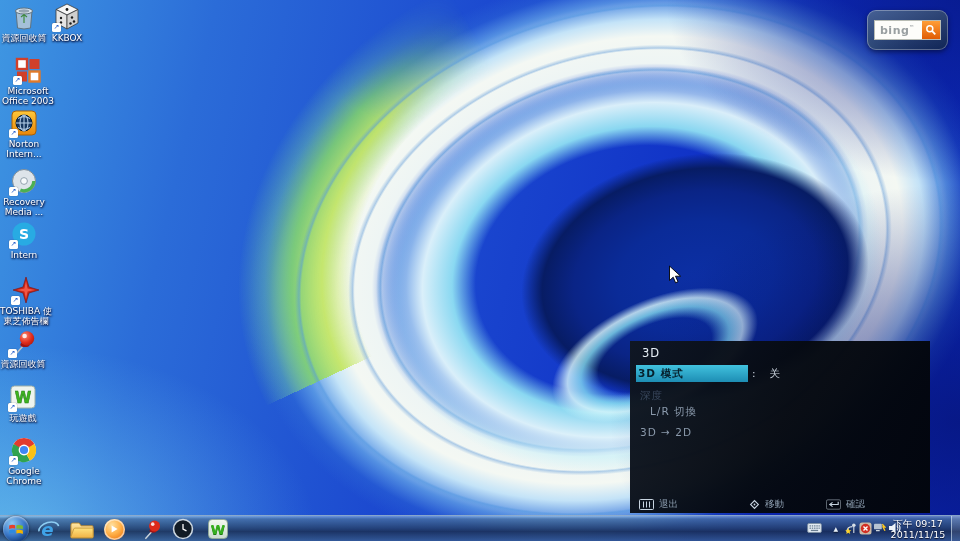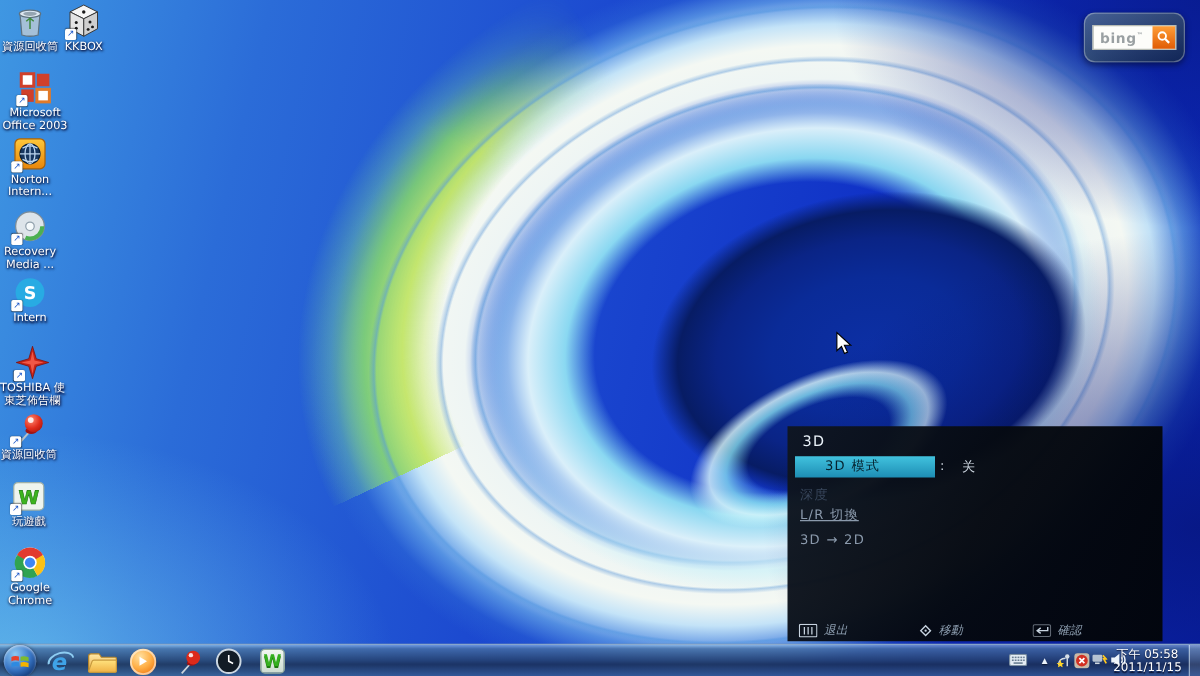--- a/index.html
+++ b/index.html
@@ -46,26 +46,26 @@
   .glogo { flex:1; font-size:11px; font-weight:bold; letter-spacing:.5px; color:#9aa0a2; padding-left:5px; }
   .glogo sup { font-size:5px; }
   .gbtn { width:18px; height:18px; background:linear-gradient(180deg,#ff9e38,#e05c04); display:flex;
     align-items:center; justify-content:center; }
 
   
   .osd { position:absolute; left:630px; top:341px; width:300px; height:172px;
     background:linear-gradient(115deg, rgba(15,22,33,.97), rgba(5,9,16,.97) 50%, rgba(2,5,10,.97)); color:#cfd8e2; }
   .osd-title { position:absolute; left:12px; top:5px; font-size:11.5px; font-weight:normal; color:#e9f1f8; letter-spacing:1px; }
   .osd-row { position:absolute; font-size:10.5px; letter-spacing:1px; }
-  .osd-sel { left:6px; top:24px; width:112px; height:17px; line-height:17px; padding-left:24px;
-    background:linear-gradient(180deg,#41c2de,#1d8db4); color:#06222e; font-weight:normal; }
+  .osd-sel { left:6px; top:24px; width:112px; height:17px; line-height:17px; padding-left:2px;
+    background:linear-gradient(180deg,#41c2de,#1d8db4); color:#06222e; font-weight:bold; }
   .osd-val { left:122px; top:26px; color:#cfd8e2; display:flex; gap:13px; }
   .osd-dim { color:#39475c; }
   .osd-mid { color:#8b9aac; }
-  .osd-footer { position:absolute; left:0; bottom:2px; width:100%; height:14px; font-size:9.5px; color:#8fa0b2;font-style:italic; }
+  .osd-footer { position:absolute; left:0; bottom:2px; width:100%; height:14px; font-size:9.5px; color:#8fa0b2; }
   .osd-hint { position:absolute; display:flex; align-items:center; gap:5px; height:14px; }
 
   
   .taskbar { position:absolute; left:0; bottom:0; width:960px; height:26px;
     background:linear-gradient(180deg, rgba(160,198,232,.6) 0%, rgba(72,112,162,.78) 12%, rgba(38,66,110,.85) 48%, rgba(27,48,86,.88) 62%, rgba(55,92,142,.82) 100%);
     border-top:1px solid rgba(205,230,248,.55); }
   .tbtn { position:absolute; top:2px; width:24px; height:22px; display:flex; align-items:center; justify-content:center; }
   .orb { position:absolute; left:3px; top:0px; width:26px; height:26px; border-radius:50%;
     background:radial-gradient(circle at 35% 28%, #8cc8f2, #3a78c8 48%, #143e7e 78%, #0b2652);
     box-shadow:inset 0 1px 2px rgba(255,255,255,.6), 0 0 3px rgba(0,0,0,.5);
@@ -262,34 +262,34 @@
   </div>
 
   <div class="osd">
     <div class="osd-title">3D</div>
     <div class="osd-row osd-sel">3D 模式</div>
     <div class="osd-row osd-val">
       <span>:</span>
       <span>关</span>
     </div>
     <div class="osd-row osd-dim" style="left:10px; top:48px;">深度</div>
-    <div class="osd-row osd-mid" style="left:10px; top:64px;text-decoration:underline;">L/R 切換</div>
+    <div class="osd-row osd-mid" style="left:20px; top:64px;">L/R 切換</div>
     <div class="osd-row osd-mid" style="left:10px; top:85px;">3D → 2D</div>
 
     <div class="osd-footer">
       <div class="osd-hint" style="left:9px;">
         <svg viewBox="0 0 15 11" width="15" height="11">
           <rect x=".5" y=".5" width="14" height="10" rx="1" fill="none" stroke="#c8d4e0"></rect>
           <line x1="4.5" y1="2.5" x2="4.5" y2="8.5" stroke="#c8d4e0"></line>
           <line x1="7.5" y1="2.5" x2="7.5" y2="8.5" stroke="#c8d4e0"></line>
           <line x1="10.5" y1="2.5" x2="10.5" y2="8.5" stroke="#c8d4e0"></line>
         </svg>
         <span>退出</span>
       </div>
-      <div class="osd-hint" style="left:105px;">
+      <div class="osd-hint" style="left:119px;">
         <svg viewBox="0 0 12 12" width="11" height="11">
           <rect x="3" y="3" width="6" height="6" transform="rotate(45 6 6)" fill="none" stroke="#c8d4e0" stroke-width="1.2"></rect>
           <circle cx="6" cy="6" r="1" fill="#c8d4e0"></circle>
         </svg>
         <span>移動</span>
       </div>
       <div class="osd-hint" style="left:196px;">
         <svg viewBox="0 0 16 11" width="15" height="11">
           <rect x=".5" y=".5" width="15" height="10" rx="1.5" fill="none" stroke="#c8d4e0" opacity=".5"></rect>
           <path d="M13,2.5 L13,5.5 L4.5,5.5" fill="none" stroke="#c8d4e0" stroke-width="1.2"></path>
@@ -413,18 +413,18 @@
         <path d="M10,2.5 L12.8,5.5 L10.8,5.5 L13,9.5" stroke="#ffc81e" stroke-width="1.5" fill="none"></path>
       </svg>
     </div>
     <div class="tico" style="right:58px;">
       <svg viewBox="0 0 14 12" width="14" height="12">
         <polygon points="1,4 3.8,4 7.5,1 7.5,11 3.8,8 1,8" fill="#eef4fa"></polygon>
         <path d="M9.2,3.6 Q10.6,6 9.2,8.4 M10.8,2.2 Q13.2,6 10.8,9.8" stroke="#eef4fa" stroke-width="1.2" fill="none"></path>
       </svg>
     </div>
     <div class="clock">
-      <div>下午 05:58</div>
+      <div>下午 09:17</div>
       <div>2011/11/15</div>
     </div>
     <div class="showdesk"></div>
   </div>
 </div>
 
 </body></html>

